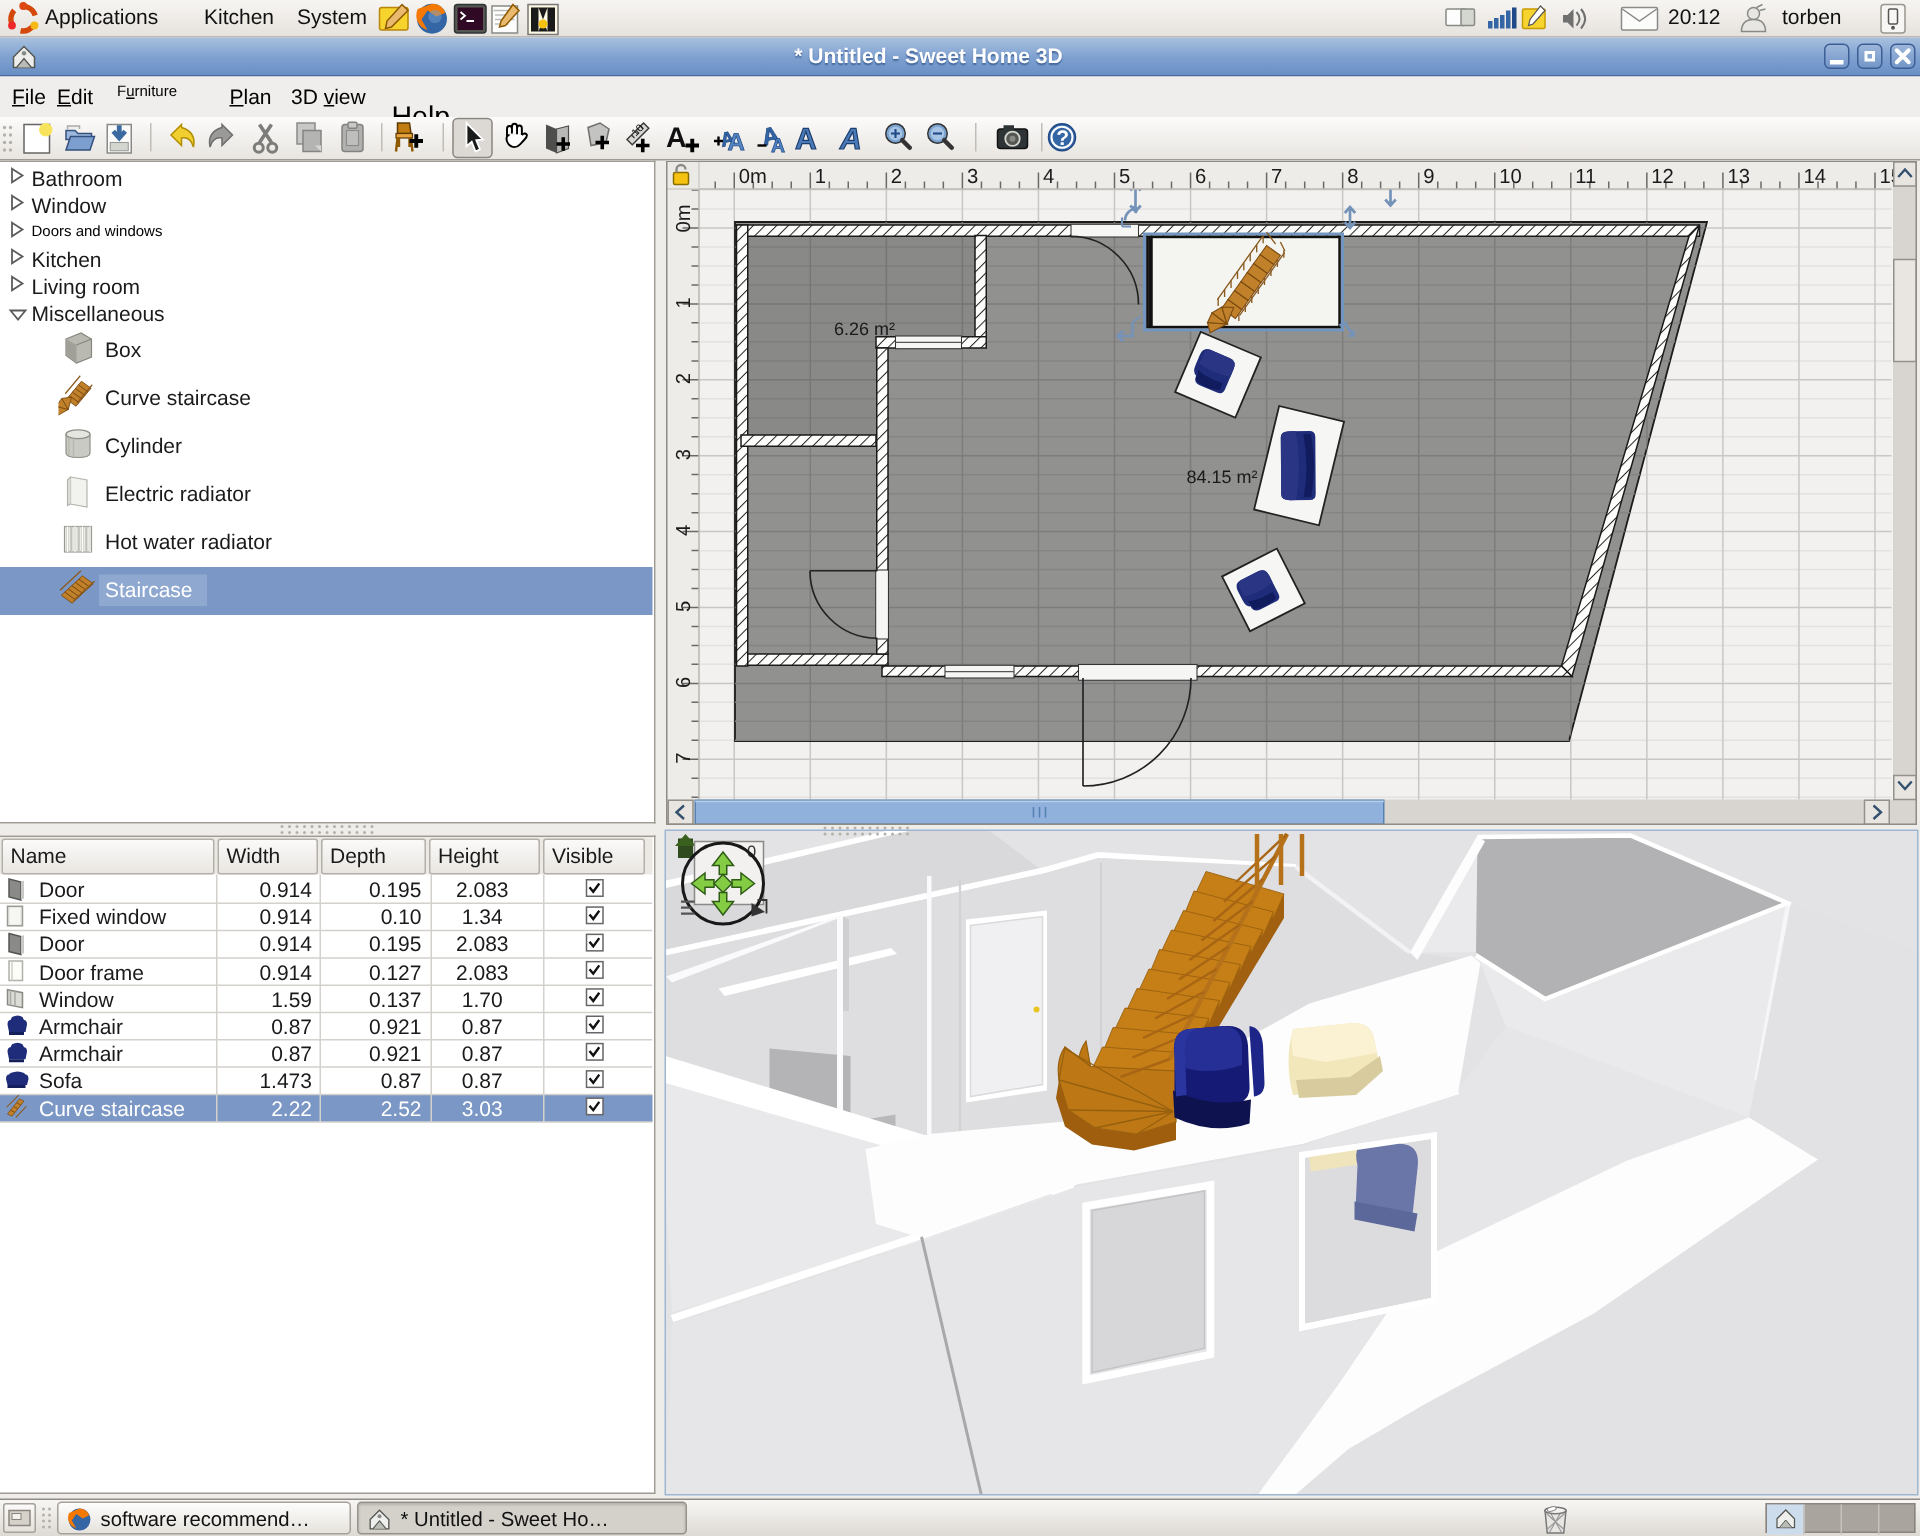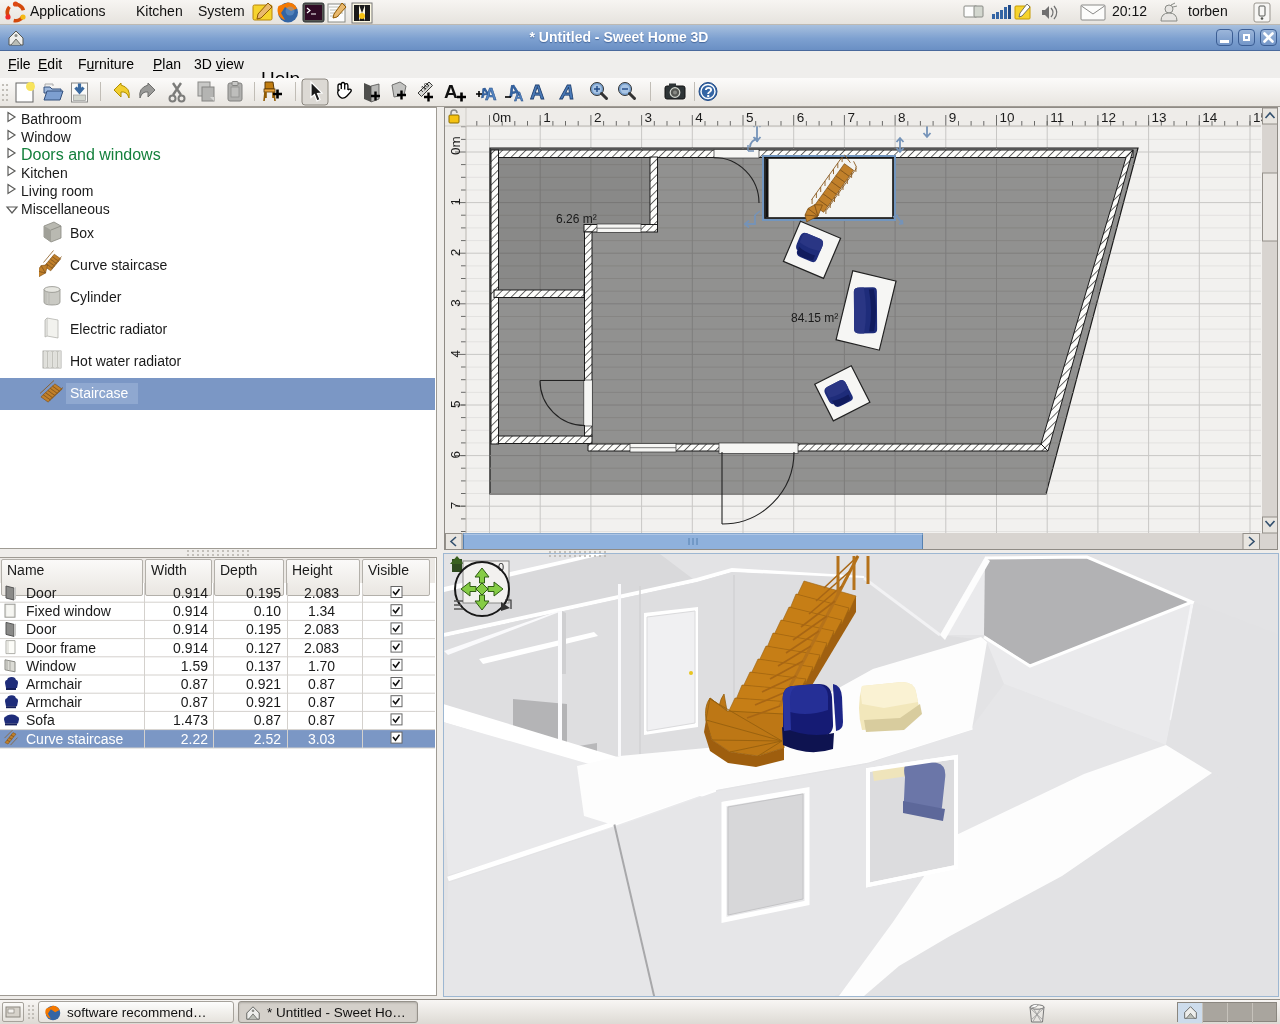--- a/index.html
+++ b/index.html
@@ -6,21 +6,21 @@
 #toppanel{position:absolute;left:0;top:0;width:1280px;height:25px;background:linear-gradient(#f7f5f2,#e6e3de);border-bottom:1px solid #bdb9b2}
 #titlebar{position:absolute;left:0;top:25px;width:1280px;height:26px;background:linear-gradient(#a8c0de,#7da0d0 55%,#6a8fc4);border-bottom:1px solid #49699c}
 #menubar{position:absolute;left:0;top:51px;width:1280px;height:27px;background:#efeeec}
 #toolbar{position:absolute;left:0;top:78px;width:1280px;height:29px;background:linear-gradient(#fcfbfa,#e8e5e0);border-bottom:1px solid #9f9b94}
 #catalog{position:absolute;left:0;top:107px;width:437px;height:442px;background:#fff;border:1px solid #9f9b94;border-left:none}
 #plan{position:absolute;left:444px;top:107px;width:834px;height:443px;background:#f2f1ef}
 #ftable{position:absolute;left:0;top:557px;width:437px;height:439px;background:#fff;border:1px solid #9f9b94;border-left:none}
 #view3d{position:absolute;left:444px;top:554px;width:834px;height:442px;background:#e3e3e5;outline:1px solid #9db7d2;overflow:hidden}
 #taskbar{position:absolute;left:0;top:999px;width:1280px;height:25px;background:linear-gradient(#f8f6f4,#dddad4);border-top:1px solid #918d86}
 u{text-decoration:underline}
-.hb{position:absolute;top:1px;height:37px;background:linear-gradient(#fbfaf9,#e9e6e1);border:1px solid #b3b0aa;border-radius:2px;font-size:14px;color:#1a1a1a;padding:2px 0 0 5px}
+.hb{position:absolute;top:1px;height:24px;background:linear-gradient(#fbfaf9,#e9e6e1);border:1px solid #b3b0aa;border-radius:2px;font-size:14px;color:#1a1a1a;padding:2px 0 0 5px}
 .rowtxt{position:absolute;left:0;width:435px;height:18px;font-size:14px;color:#1a1a1a}
 .rowtxt .nm{position:absolute;left:26px}
 .rowtxt .n1{position:absolute;left:144px;width:64px;text-align:right}
 .rowtxt .n2{position:absolute;left:213px;width:68px;text-align:right}
 .rowtxt .n3{position:absolute;left:287px;width:69px;text-align:center}
 </style></head>
 <body>
 <div id="toppanel">
  <svg class="abs" style="left:4px;top:1px" width="23" height="23" viewBox="0 0 23 23">
   <circle cx="11.5" cy="11.5" r="8.2" fill="none" stroke="#d4490b" stroke-width="3.6" stroke-dasharray="11 6.2" transform="rotate(25 11.5 11.5)"></circle>
@@ -110,21 +110,21 @@
     </div>
  <div class="abs" style="left:1260px;top:4px;width:17px;height:17px;border:1px solid #3c5e94;border-radius:4px;background:linear-gradient(#9cb6da,#7396c8)">
       <svg width="15" height="15" style="position:absolute;left:0;top:0">
         <path d="M3.5 3.5 L11.5 11.5 M11.5 3.5 L3.5 11.5" stroke="#fff" stroke-width="2.6" stroke-linecap="round"></path>
       </svg>
     </div>
 </div>
 <div id="menubar">
  <div class="abs" style="left:8px;top:5px;font-size:14px"><u>F</u>ile</div>
  <div class="abs" style="left:38px;top:5px;font-size:14px"><u>E</u>dit</div>
- <div class="abs" style="left:78px;top:5px;font-size:14px">F<u>u</u>rniture</div>
+ <div class="abs" style="left:78px;top:5px;font-size:10px">F<u>u</u>rniture</div>
  <div class="abs" style="left:153px;top:5px;font-size:14px"><u>P</u>lan</div>
  <div class="abs" style="left:194px;top:5px;font-size:14px">3D <u>v</u>iew</div>
  <div class="abs" style="left:261px;top:17px;font-size:19px"><u>H</u>elp</div>
 </div>
 <div id="toolbar">
 <svg width="1280" height="28" viewBox="0 0 1280 28">
  <g fill="#b5b1aa">
         <circle cx="3" cy="7" r="1.1"></circle>
         <circle cx="7" cy="7" r="1.1"></circle>
         <circle cx="3" cy="12" r="1.1"></circle>
@@ -253,21 +253,21 @@
         <path d="M3 4.5 L10 9 L3 13.5 Z"></path>
         <path d="M3 22.5 L10 27 L3 31.5 Z"></path>
         <path d="M3 40.5 L10 45 L3 49.5 Z"></path>
         <path d="M3 58.5 L10 63 L3 67.5 Z"></path>
         <path d="M3 76.5 L10 81 L3 85.5 Z"></path>
       </g>
   <path d="M2 99 L12 99 L7 105 Z" fill="none" stroke="#5c5c5a" stroke-width="1.2"></path>
  </svg>
  <div class="abs" style="left:21px;top:2px;font-size:14px;line-height:18px;color:#1a1a1a">Bathroom</div>
  <div class="abs" style="left:21px;top:20px;font-size:14px;line-height:18px;color:#1a1a1a">Window</div>
- <div class="abs" style="left:21px;top:38px;font-size:16px;line-height:18px;color:#15803d">Doors and windows</div>
+ <div class="abs" style="left:21px;top:38px;font-size:10px;line-height:18px;color:#000000">Doors and windows</div>
  <div class="abs" style="left:21px;top:56px;font-size:14px;line-height:18px;color:#1a1a1a">Kitchen</div>
  <div class="abs" style="left:21px;top:74px;font-size:14px;line-height:18px;color:#1a1a1a">Living room</div>
  <div class="abs" style="left:21px;top:92px;font-size:14px;line-height:18px;color:#1a1a1a">Miscellaneous</div>
  <div class="abs" style="left:0;top:270px;width:435px;height:32px;background:#7b97c5"></div>
  <svg class="abs" style="left:39px;top:112px" width="26" height="188" viewBox="0 0 26 188">
   <g transform="translate(0,0)">
         <path d="M5 6 L15 2 L22 6 L22 18 L12 22 L5 17 Z" fill="#b9b9b1" stroke="#87877f" stroke-width="0.8"></path>
         <path d="M5 6 L12 10 L12 22 L5 17 Z" fill="#a0a098"></path>
         <path d="M12 10 L22 6" stroke="#87877f" stroke-width="0.8" fill="none"></path>
       </g>
@@ -868,21 +868,21 @@
         <circle cx="6" cy="14" r="1"></circle>
       </g>
     </svg>
  <div class="abs" style="left:38px;top:1px;width:196px;height:22px;border:1px solid #a6a29b;border-radius:3px;background:linear-gradient(#fdfdfc,#e6e3dd)">
   <svg class="abs" style="left:6px;top:3px" width="16" height="16" viewBox="0 0 22 22">
         <circle cx="11" cy="11" r="10" fill="#3465a4"></circle>
         <path d="M11 1 a10 10 0 0 1 9 6 L14 10 L8 6 L4 12 L8 19 a10 10 0 0 1 -6.5 -14 Z" fill="#f57900"></path>
       </svg>
   <div class="abs" style="left:28px;top:3px;font-size:13.5px;color:#111;white-space:nowrap">software recommend…</div>
  </div>
- <div class="abs" style="left:238px;top:1px;width:180px;height:22px;border:1px solid #96928b;border-radius:3px;background:#d4d0ca;box-shadow:inset 0 1px 2px rgba(0,0,0,0.18)">
+ <div class="abs" style="left:238px;top:1px;width:220px;height:22px;border:1px solid #96928b;border-radius:3px;background:#d4d0ca;box-shadow:inset 0 1px 2px rgba(0,0,0,0.18)">
   <svg class="abs" style="left:6px;top:3px" width="16" height="16" viewBox="0 0 18 18">
         <path d="M2 9 L9 2 L16 9 L16 16 L2 16 Z" fill="#eeeeec" stroke="#555753"></path>
         <path d="M4 16 L9 10 L14 16" fill="#babdb6" stroke="#555753" stroke-width="0.8"></path>
         <circle cx="9" cy="6.5" r="1.5" fill="#888a85"></circle>
       </svg>
   <div class="abs" style="left:28px;top:3px;font-size:13.5px;color:#111;white-space:nowrap">* Untitled - Sweet Ho…</div>
  </div>
  <svg class="abs" style="left:1026px;top:1px" width="22" height="23" viewBox="0 0 22 23">
       <path d="M4 6 L18 6 L16.5 21 L5.5 21 Z" fill="#e8e6e2" stroke="#777"></path>
       <path d="M5 8 l12 11 M17 8 L5 19 M7 6.5 l8 14 M15 6.5 l-8 14" stroke="#999" stroke-width="0.8"></path>

